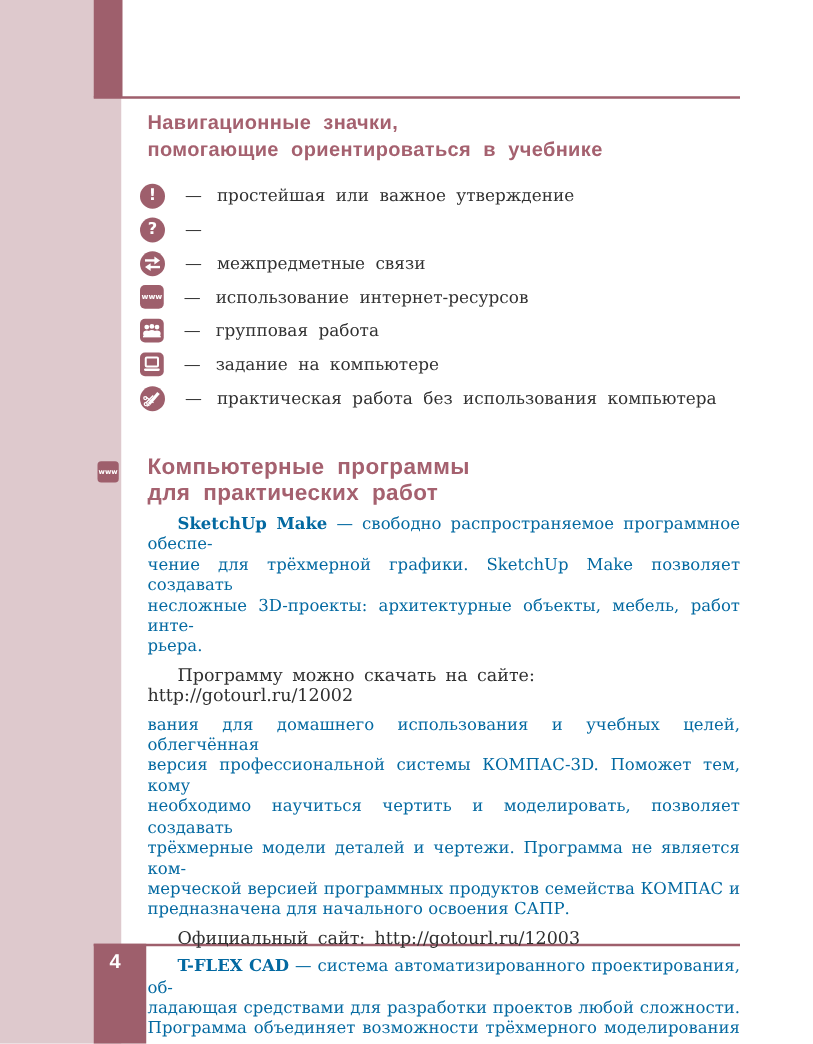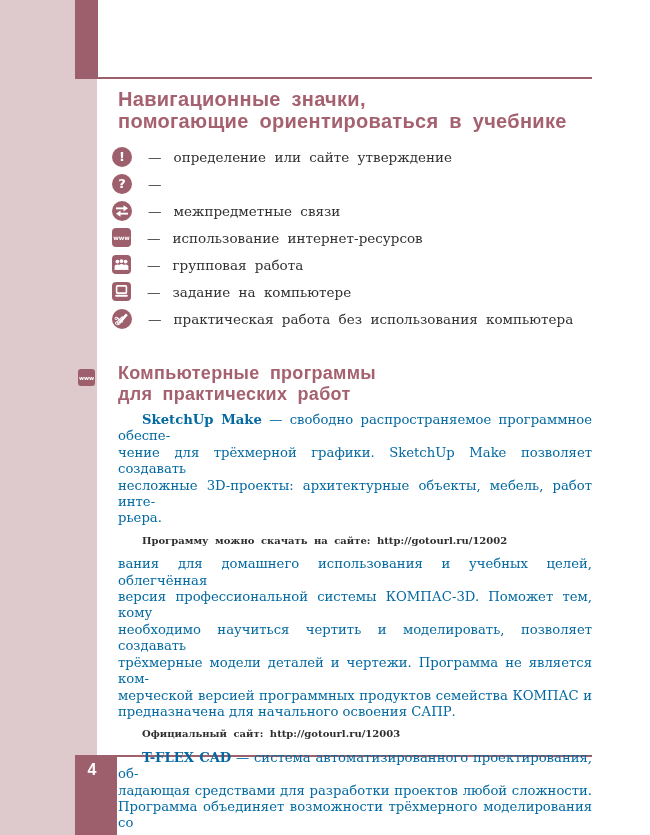--- a/index.html
+++ b/index.html
@@ -16,21 +16,21 @@
     position:absolute;left:75px;top:755px;width:42px;height:80px;background:#9e5f6c;
     color:#fff;font-family:"Liberation Sans",sans-serif;font-weight:bold;font-size:16px;
   }
   .bottom-block .pagenum{display:block;width:34px;text-align:center;margin-top:6px;}
 
   
   .content{position:absolute;left:118px;top:86px;width:474px;}
 
   h1.nav-title{
     margin:2px 0 0 0;font-family:"Liberation Sans",sans-serif;font-weight:bold;
-    font-size:20px;line-height:22px;color:#a5616f;word-spacing:5px;letter-spacing:0.3px;
+    font-size:16px;line-height:22px;color:#a5616f;word-spacing:5px;letter-spacing:0.3px;
   }
   .nav-list{margin-top:11px;margin-left:-6px;}
   .nav-item{display:flex;align-items:center;height:27px;}
   .icn{
     width:20px;height:20px;background:#9e5f6c;color:#fff;flex:0 0 20px;
     display:flex;align-items:center;justify-content:center;box-sizing:border-box;
   }
   .icn.circle{border-radius:50%;}
   .icn.square{border-radius:4px;width:19px;height:19px;flex:0 0 19px;}
   .icn .glyph{font-family:"DejaVu Sans",sans-serif;font-weight:bold;font-size:13px;line-height:1;}
@@ -49,22 +49,22 @@
     background:#9e5f6c;color:#fff;display:flex;align-items:center;justify-content:center;
     font-family:"DejaVu Sans",sans-serif;font-weight:bold;font-size:5.5px;
   }
 
   .para{margin:7px 0 0 0;font-size:13.2px;line-height:16.4px;color:#0369a1;}
   .para .line{text-align:justify;text-align-last:justify;}
   .para .line.first{text-indent:24px;}
   .para .line.lastline{text-align:left;text-align-last:left;}
   .para .lead{font-weight:bold;}
   .linkline{
-    margin:6px 0;font-size:10px;line-height:16.4px;color:#2f2f2f;
-    text-indent:24px;word-spacing:3px;font-weight:bold;
+    margin:6px 0;font-size:14px;line-height:16.4px;color:#2f2f2f;
+    text-indent:24px;word-spacing:3px;
   }
 </style>
 </head>
 <body>
 
 <div class="pink-strip"></div>
 <div class="top-block"></div>
 <div class="top-rule"></div>
 <div class="bottom-rule"></div>
 <div class="bottom-block">
@@ -82,21 +82,21 @@
     <span>помогающие ориентироваться в учебнике</span>
   </h1>
 
   <div class="nav-list">
 
     <div class="nav-item">
       <span class="icn circle">
           <span class="glyph">!</span>
         </span>
       <span class="nav-dash">—</span>
-      <span class="nav-label">определение или сайте утверждение</span>
+      <span class="nav-label">простейшая или важное утверждение</span>
     </div>
 
     <div class="nav-item">
       <span class="icn circle">
           <span class="glyph">?</span>
         </span>
       <span class="nav-dash">—</span>
     </div>
 
     <div class="nav-item">

